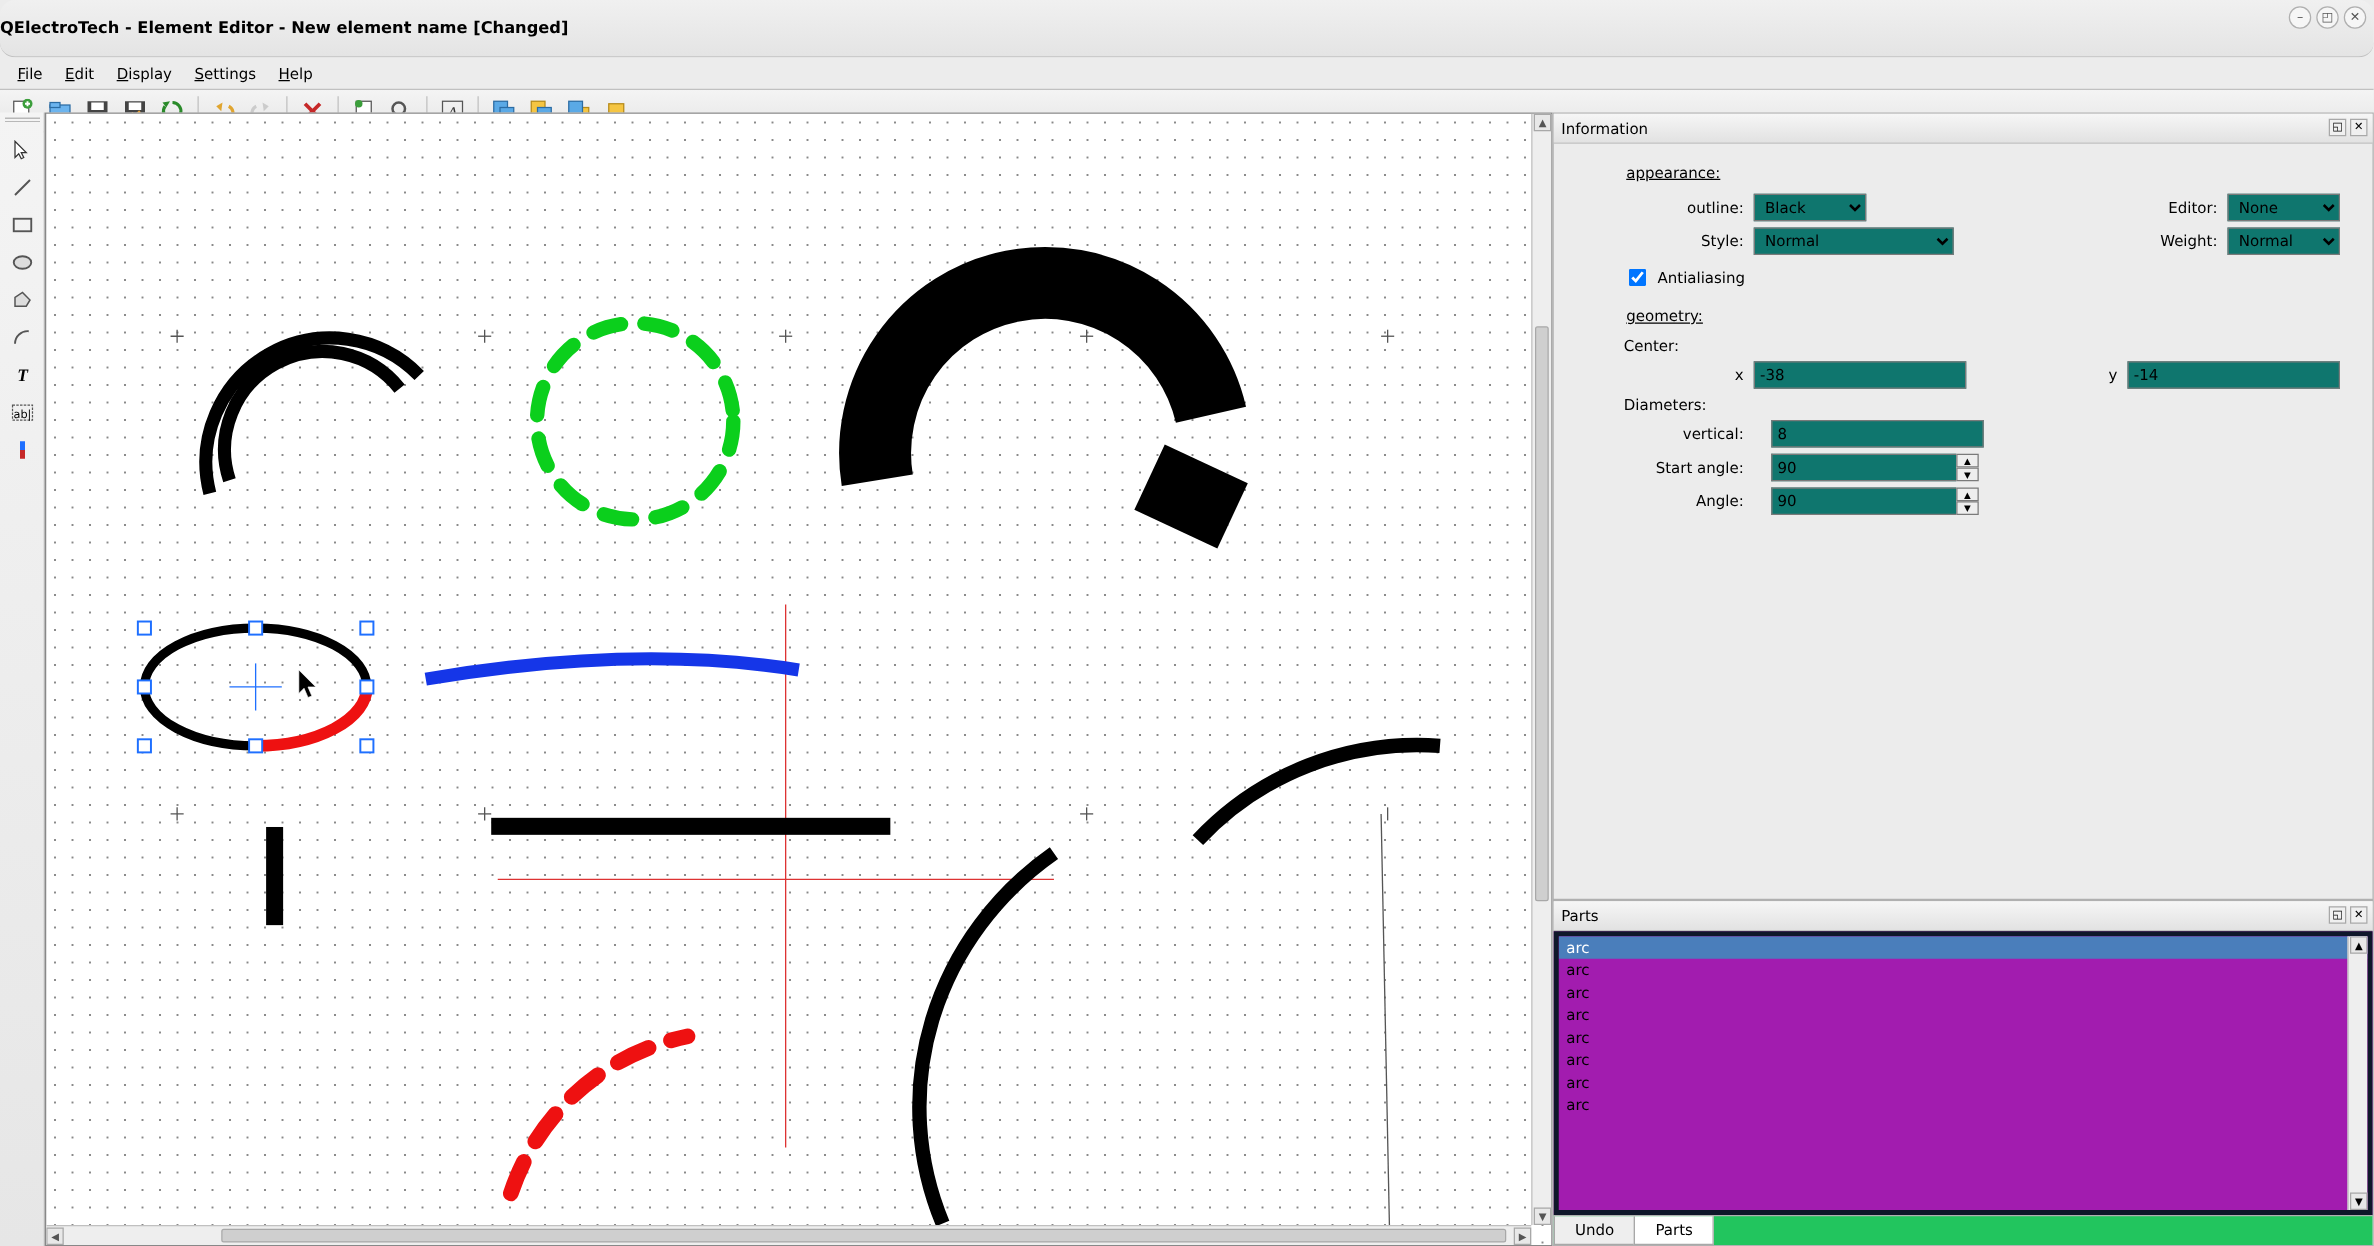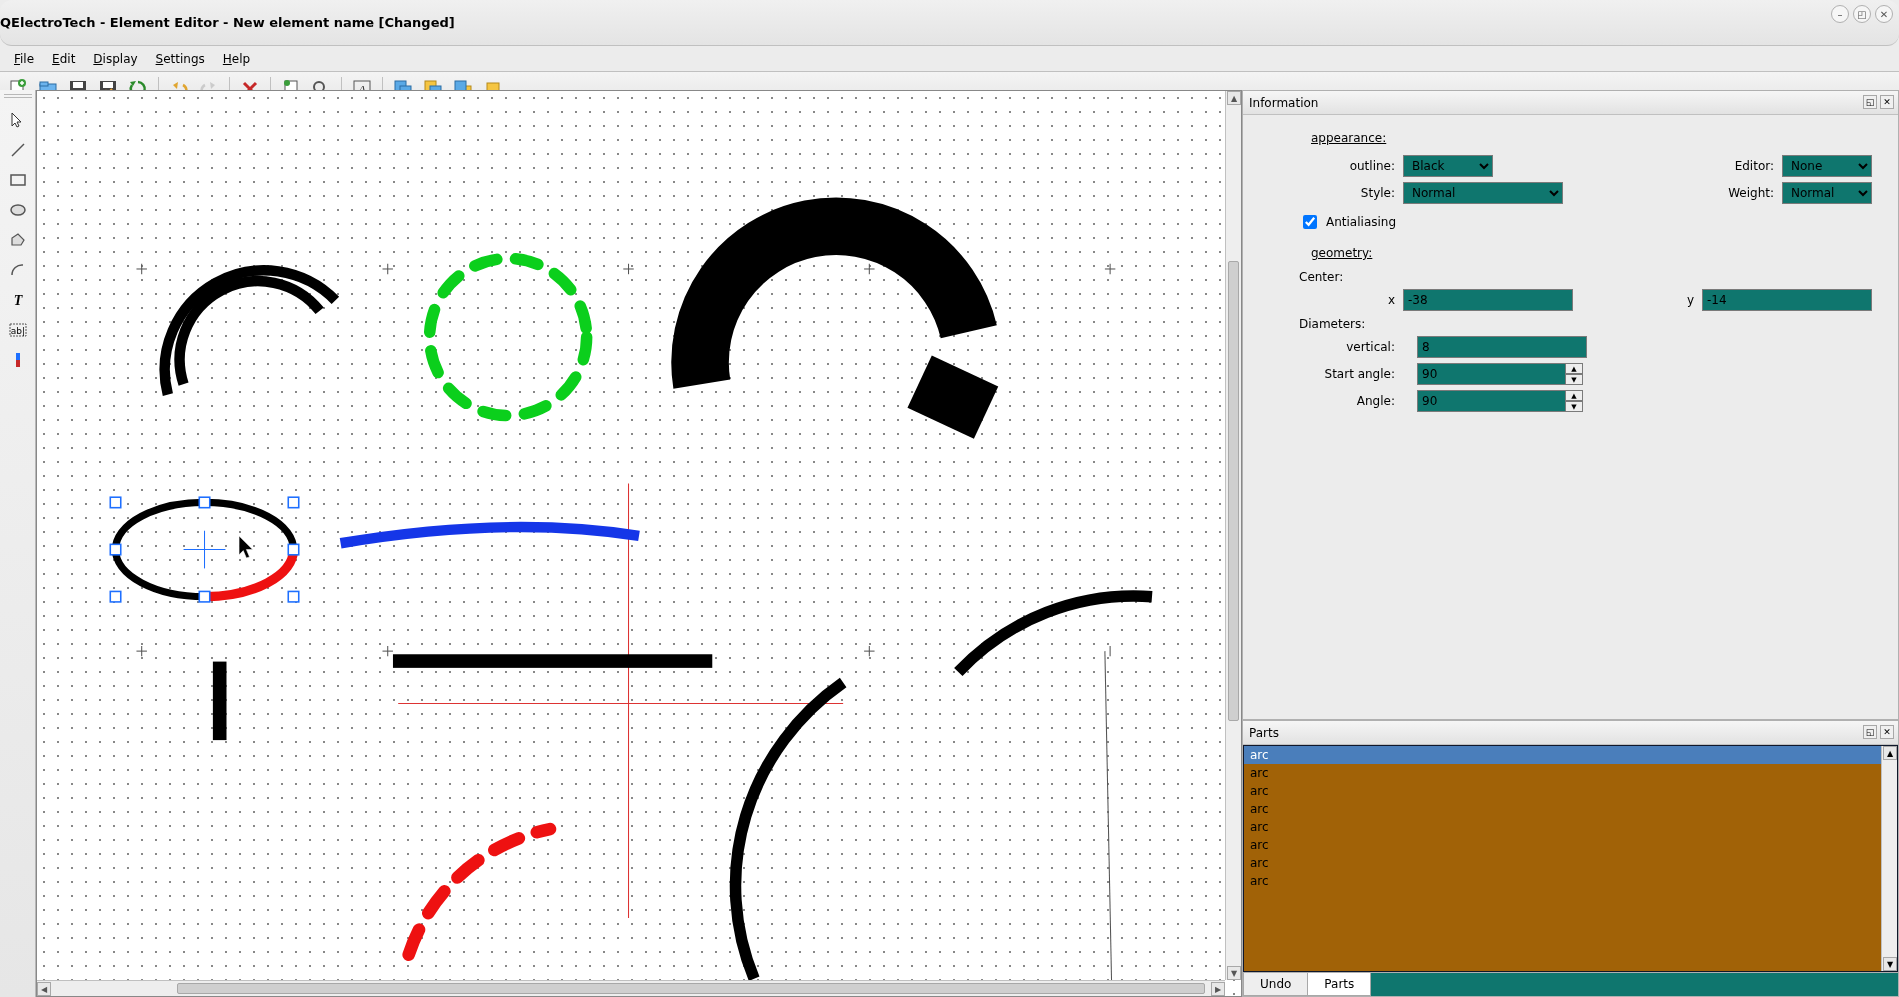--- a/index.html
+++ b/index.html
@@ -30,42 +30,42 @@
   .scroll-h .arrow.left{left:0;top:1px;}
   .scroll-h .arrow.right{right:0;top:1px;}
   .scroll-v .arrow.top{top:0;left:1px;}
   .scroll-v .arrow.bottom{bottom:0;left:1px;}
   .rightpane{width:657px;display:flex;flex-direction:column;background:#ececec;}
   .panel{border:1px solid #b0b0b0;margin:0;display:flex;flex-direction:column;}
   .panel-title{height:24px;background:linear-gradient(to bottom,#f6f6f6,#e2e2e2);border-bottom:1px solid #c0c0c0;display:flex;align-items:center;padding:0 6px;font-weight:normal;position:relative;}
   .panel-title .pbtns{position:absolute;right:4px;top:4px;display:flex;gap:3px;}
   .panel-title .pb{width:14px;height:14px;border:1px solid #a8a8a8;background:#f0f0f0;font-size:9px;display:flex;align-items:center;justify-content:center;cursor:pointer;}
   .panel-body{flex:1;padding:10px 26px 10px 56px;overflow:auto;}
-  .section-head{text-decoration:underline;margin:6px 0 10px 12px;}
+  .section-head{text-decoration:underline;margin:6px 0 10px 2px;}
   .formrow{display:flex;align-items:center;margin:5px 0;gap:22px;}
   .formrow label{min-width:96px;text-align:right;}
   .formrow.pair{justify-content:space-between;}
   .formrow.pair .half{display:flex;align-items:center;gap:8px;}
   select,input[type=text]{font-family:inherit;font-size:12px;background:#0f766e;border:1px solid #7a7a7a;height:22px;padding:0 4px;}
   select{height:22px;}
   .w-sm{width:90px;}
   .w-md{width:160px;}
   .w-lg{width:170px;}
   .spinner{display:flex;align-items:center;}
   .spinner input{width:148px;border-right:none;}
   .spinbtns{display:flex;flex-direction:column;}
   .spinbtns div{width:18px;height:11px;border:1px solid #7a7a7a;background:#eee;font-size:7px;display:flex;align-items:center;justify-content:center;cursor:pointer;}
   .cb{display:flex;align-items:center;gap:6px;margin:8px 0 14px 0;}
   .cb input{width:14px;height:14px;}
-  .parts-list{flex:1;background:#a16207;border:1px solid #0f172a;overflow:auto;position:relative;}
+  .parts-list{flex:1;background:#a21caf;border:4px solid #0f172a;overflow:auto;position:relative;}
   .parts-list .item{padding:2px 6px;cursor:pointer;}
   .parts-list .item.sel{background:#4a7ebb;color:#fff;}
   .parts-scroll{position:absolute;right:0;top:0;bottom:0;width:16px;background:#eee;border-left:1px solid #c0c0c0;}
   .parts-scroll .arrow{width:14px;height:14px;border:1px solid #a8a8a8;background:#e8e8e8;position:absolute;left:1px;display:flex;align-items:center;justify-content:center;font-size:8px;}
-  .tabs{display:flex;border-top:1px solid #b0b0b0;background:#0f766e;}
+  .tabs{display:flex;border-top:1px solid #b0b0b0;background:#22c55e;}
   .tab{padding:4px 16px;border:1px solid #a8a8a8;border-top:none;background:#eee;cursor:pointer;margin-right:-1px;}
   .tab.active{background:#fff;}
   .handle{fill:#fff;stroke:#1e6fff;stroke-width:1.5;}
 </style>
 </head>
 <body>
 
 <div class="titlebar">
   <span class="titlebar-text">QElectroTech - Element Editor - New element name [Changed]</span>
   <div class="titlebar-btns">

